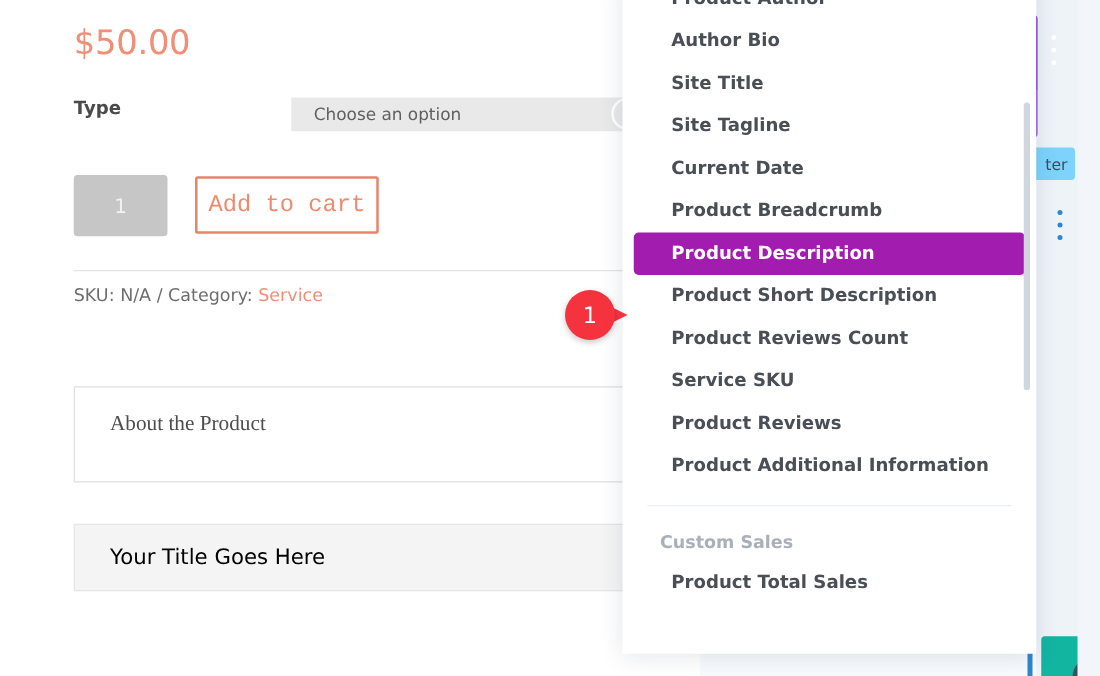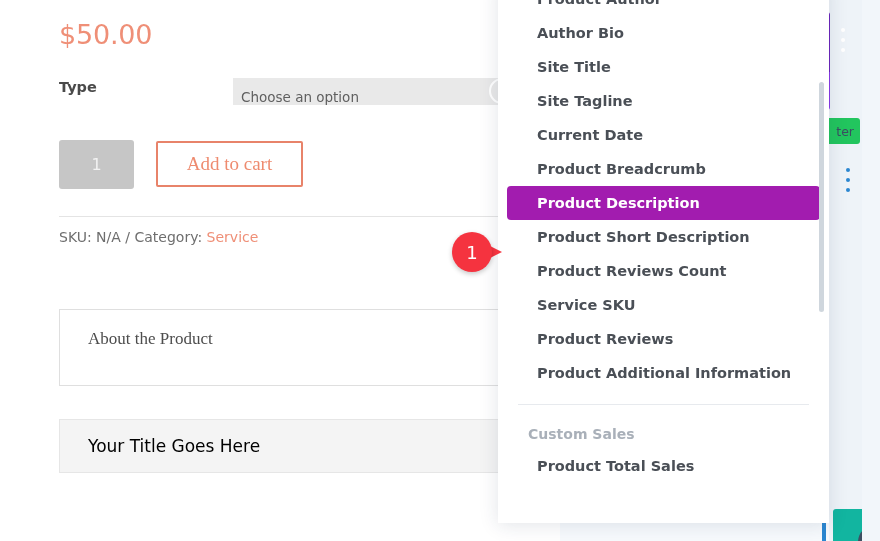--- a/index.html
+++ b/index.html
@@ -58,22 +58,22 @@
   }
 
   .select-box {
     position: absolute;
     left: 233px;
     top: 78px;
     width: 330px;
     height: 27px;
     background: #e9e9e9;
     display: flex;
-    align-items: flex-end;
-    padding-left: 8px;
+    align-items: center;
+    padding-left: 18px;
     box-sizing: border-box;
   }
   .select-box .ph {
     font-size: 13.5px;
     color: #5f5f5f;
     font-family: "DejaVu Sans", sans-serif;
   }
 
   .qty-box {
     position: absolute;
@@ -104,21 +104,21 @@
     border-radius: 2px;
     display: flex;
     align-items: center;
     justify-content: center;
     box-sizing: border-box;
     cursor: pointer;
   }
   .add-to-cart span {
     font-size: 19px;
     color: #ee8b6f;
-    font-family: Liberation Serif, serif;
+    font-family: Liberation Mono, monospace;
   }
 
   .hr-meta {
     position: absolute;
     left: 59px;
     top: 216px;
     width: 440px;
     height: 1px;
     background: #e4e4e4;
   }
@@ -243,21 +243,21 @@
     z-index: 5;
   }
 
   
   .footer-chip {
     position: absolute;
     left: 812px;
     top: 118px;
     width: 48px;
     height: 26px;
-    background: #22c55e;
+    background: #7dd3fc;
     border-radius: 3px;
     display: flex;
     align-items: center;
     justify-content: flex-end;
     padding-right: 6px;
     box-sizing: border-box;
     overflow: hidden;
   }
   .footer-chip span {
     font-size: 12.5px;

